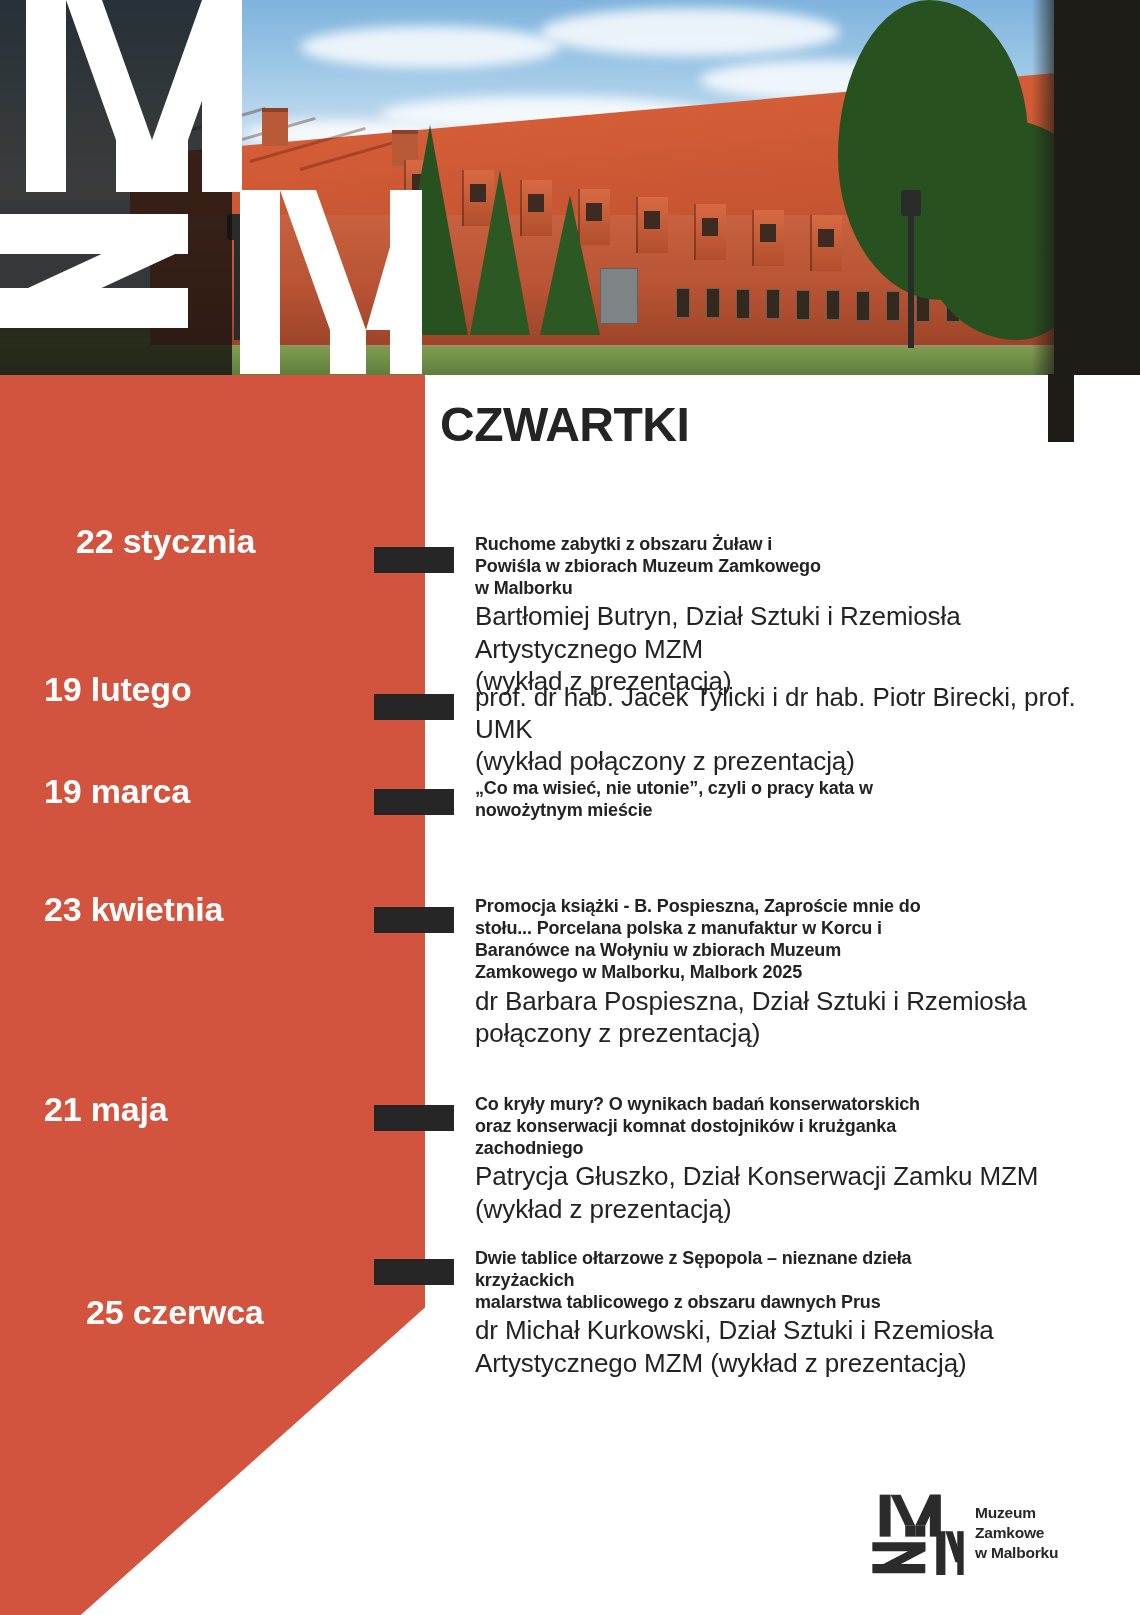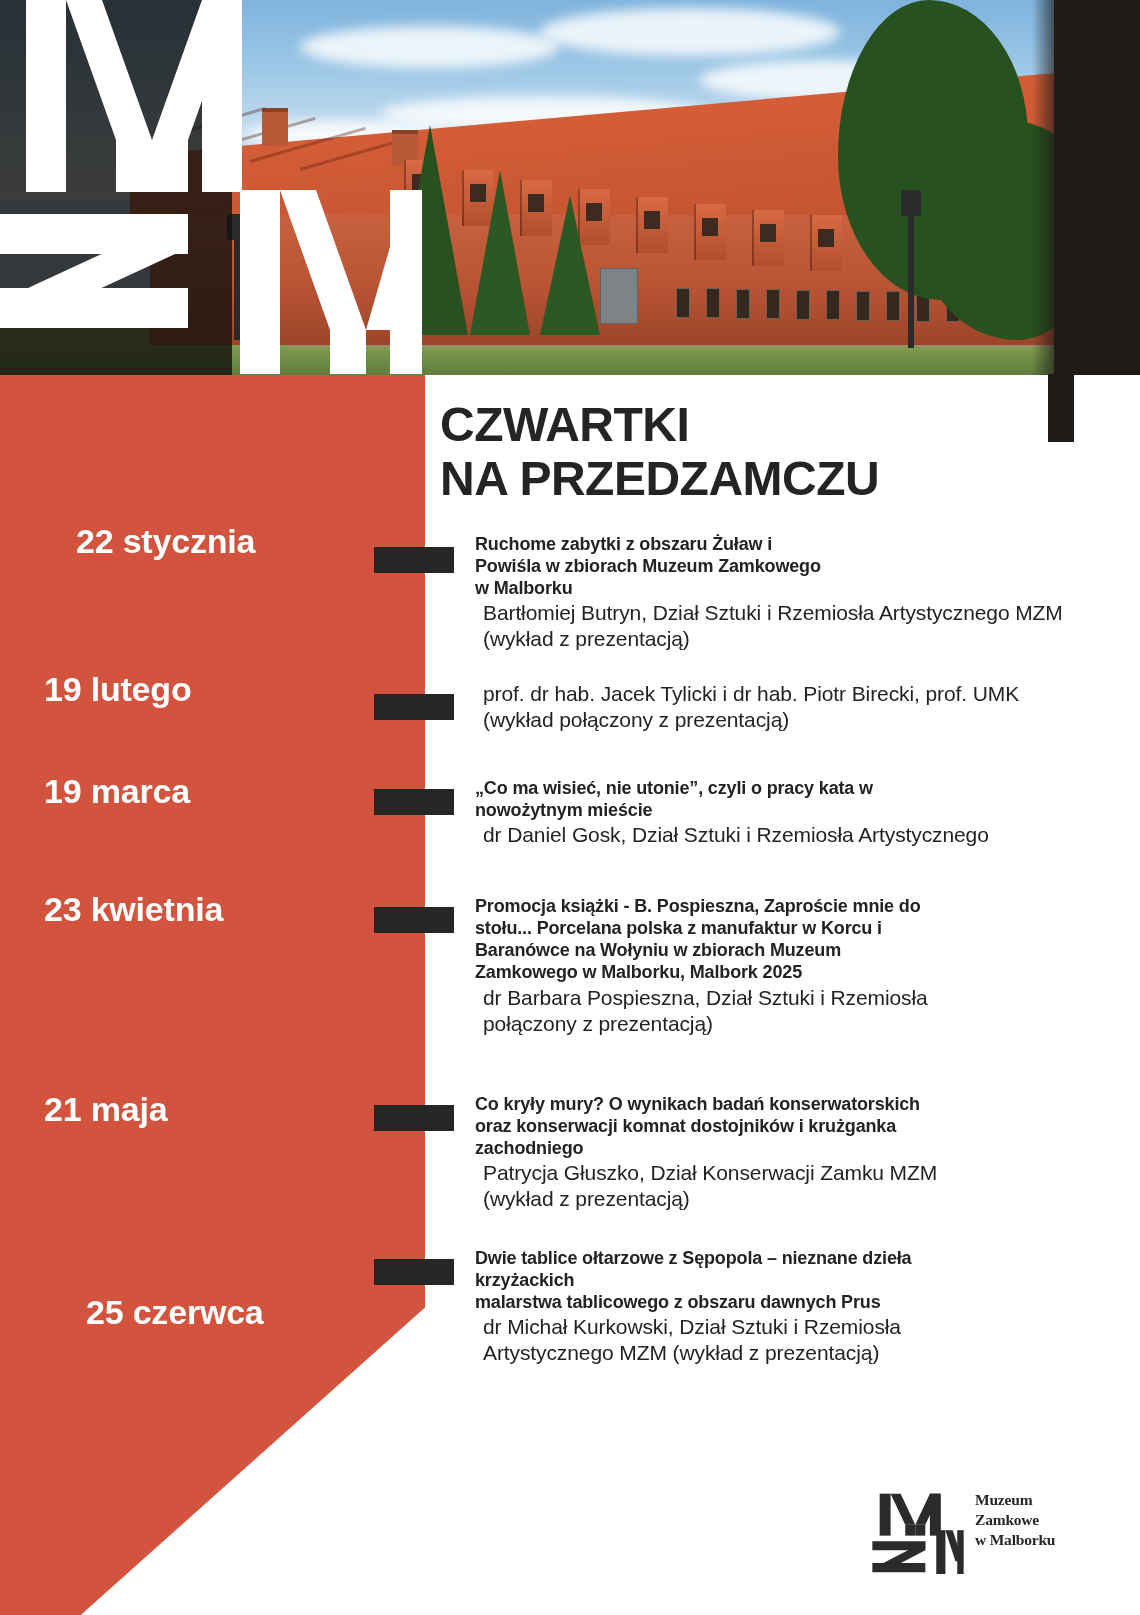--- a/index.html
+++ b/index.html
@@ -170,33 +170,32 @@
     color:#232323;
   }
   .entry .etitle {
     font-weight:bold;
     font-size:18px;
     line-height:1.23;
     letter-spacing:-0.15px;
   }
   .entry .espeaker {
     font-weight:normal;
-    font-size:21px;
+    font-size:26px;
     line-height:1.24;
     letter-spacing:-0.1px;
     margin-top:1px;
-    margin-left:8px;
   }
 
   
   .footer-logo {
     position:absolute;
     left:872px; top:1490px;
     width:220px; height:86px;
-    display:flex; gap:11px;font-family:Liberation Serif, serif;
+    display:flex; align-items:center; gap:11px;
   }
   .logo-mark { width:92px; height:84px; flex:0 0 auto; }
   .logo-text {
     color:#272727;
     font-weight:bold;
     font-size:15.5px;
     line-height:1.28;
     letter-spacing:-0.2px;
   }
   .logo-text span { display:block; white-space:nowrap; }
@@ -291,21 +290,20 @@
       <polygon points="374,338 410,338 430,240 400,248"></polygon>
       <polygon points="398,198 430,198 430,382 398,382"></polygon>
       <polygon points="338,338 374,338 374,382 338,382"></polygon>
     </g>
   </svg>
 
   <div class="red-panel"></div>
 
   <div class="title">
     <span class="ln">CZWARTKI</span>
-    <span class="ln">NA PRZEDZAMCZU</span>
   </div>
 
   <div class="date" style="top:522px;margin-left:32px;">22 stycznia</div>
   <div class="marker" style="top:547px;"></div>
   <div class="entry" style="top:533px;">
     <div class="etitle">
       <div>Ruchome zabytki z obszaru Żuław i</div>
       <div>Powiśla w zbiorach Muzeum Zamkowego</div>
       <div>w Malborku</div>
     </div>
@@ -325,21 +323,20 @@
   </div>
 
   <div class="date" style="top:772px;">19 marca</div>
   <div class="marker" style="top:789px;"></div>
   <div class="entry" style="top:777px;">
     <div class="etitle">
       <div>„Co ma wisieć, nie utonie”, czyli o pracy kata w</div>
       <div>nowożytnym mieście</div>
     </div>
     <div class="espeaker">
-      <div>dr Daniel Gosk, Dział Sztuki i Rzemiosła Artystycznego</div>
     </div>
   </div>
 
   <div class="date" style="top:890px;">23 kwietnia</div>
   <div class="marker" style="top:907px;"></div>
   <div class="entry" style="top:895px;">
     <div class="etitle">
       <div>Promocja książki - B. Pospieszna, Zaproście mnie do</div>
       <div>stołu... Porcelana polska z manufaktur w Korcu i</div>
       <div>Baranówce na Wołyniu w zbiorach Muzeum</div>

